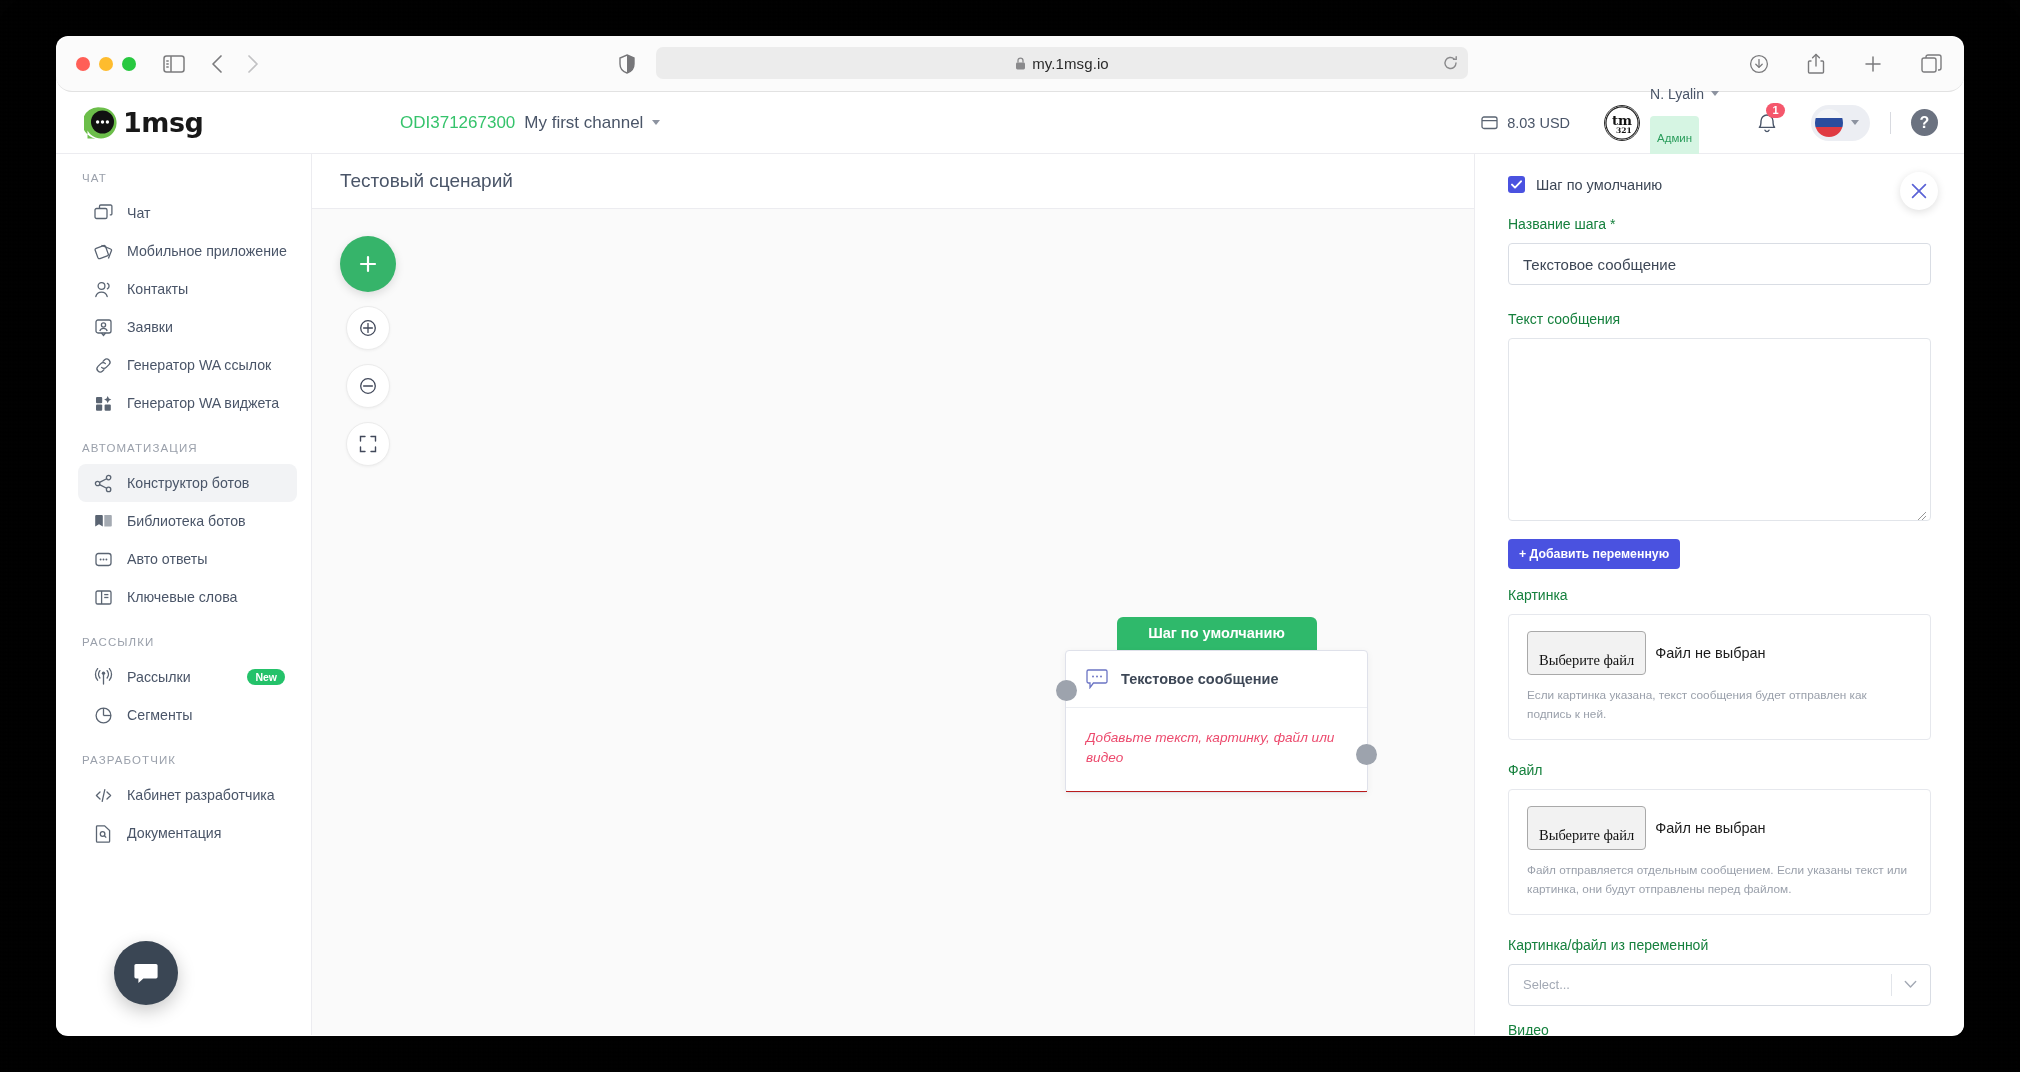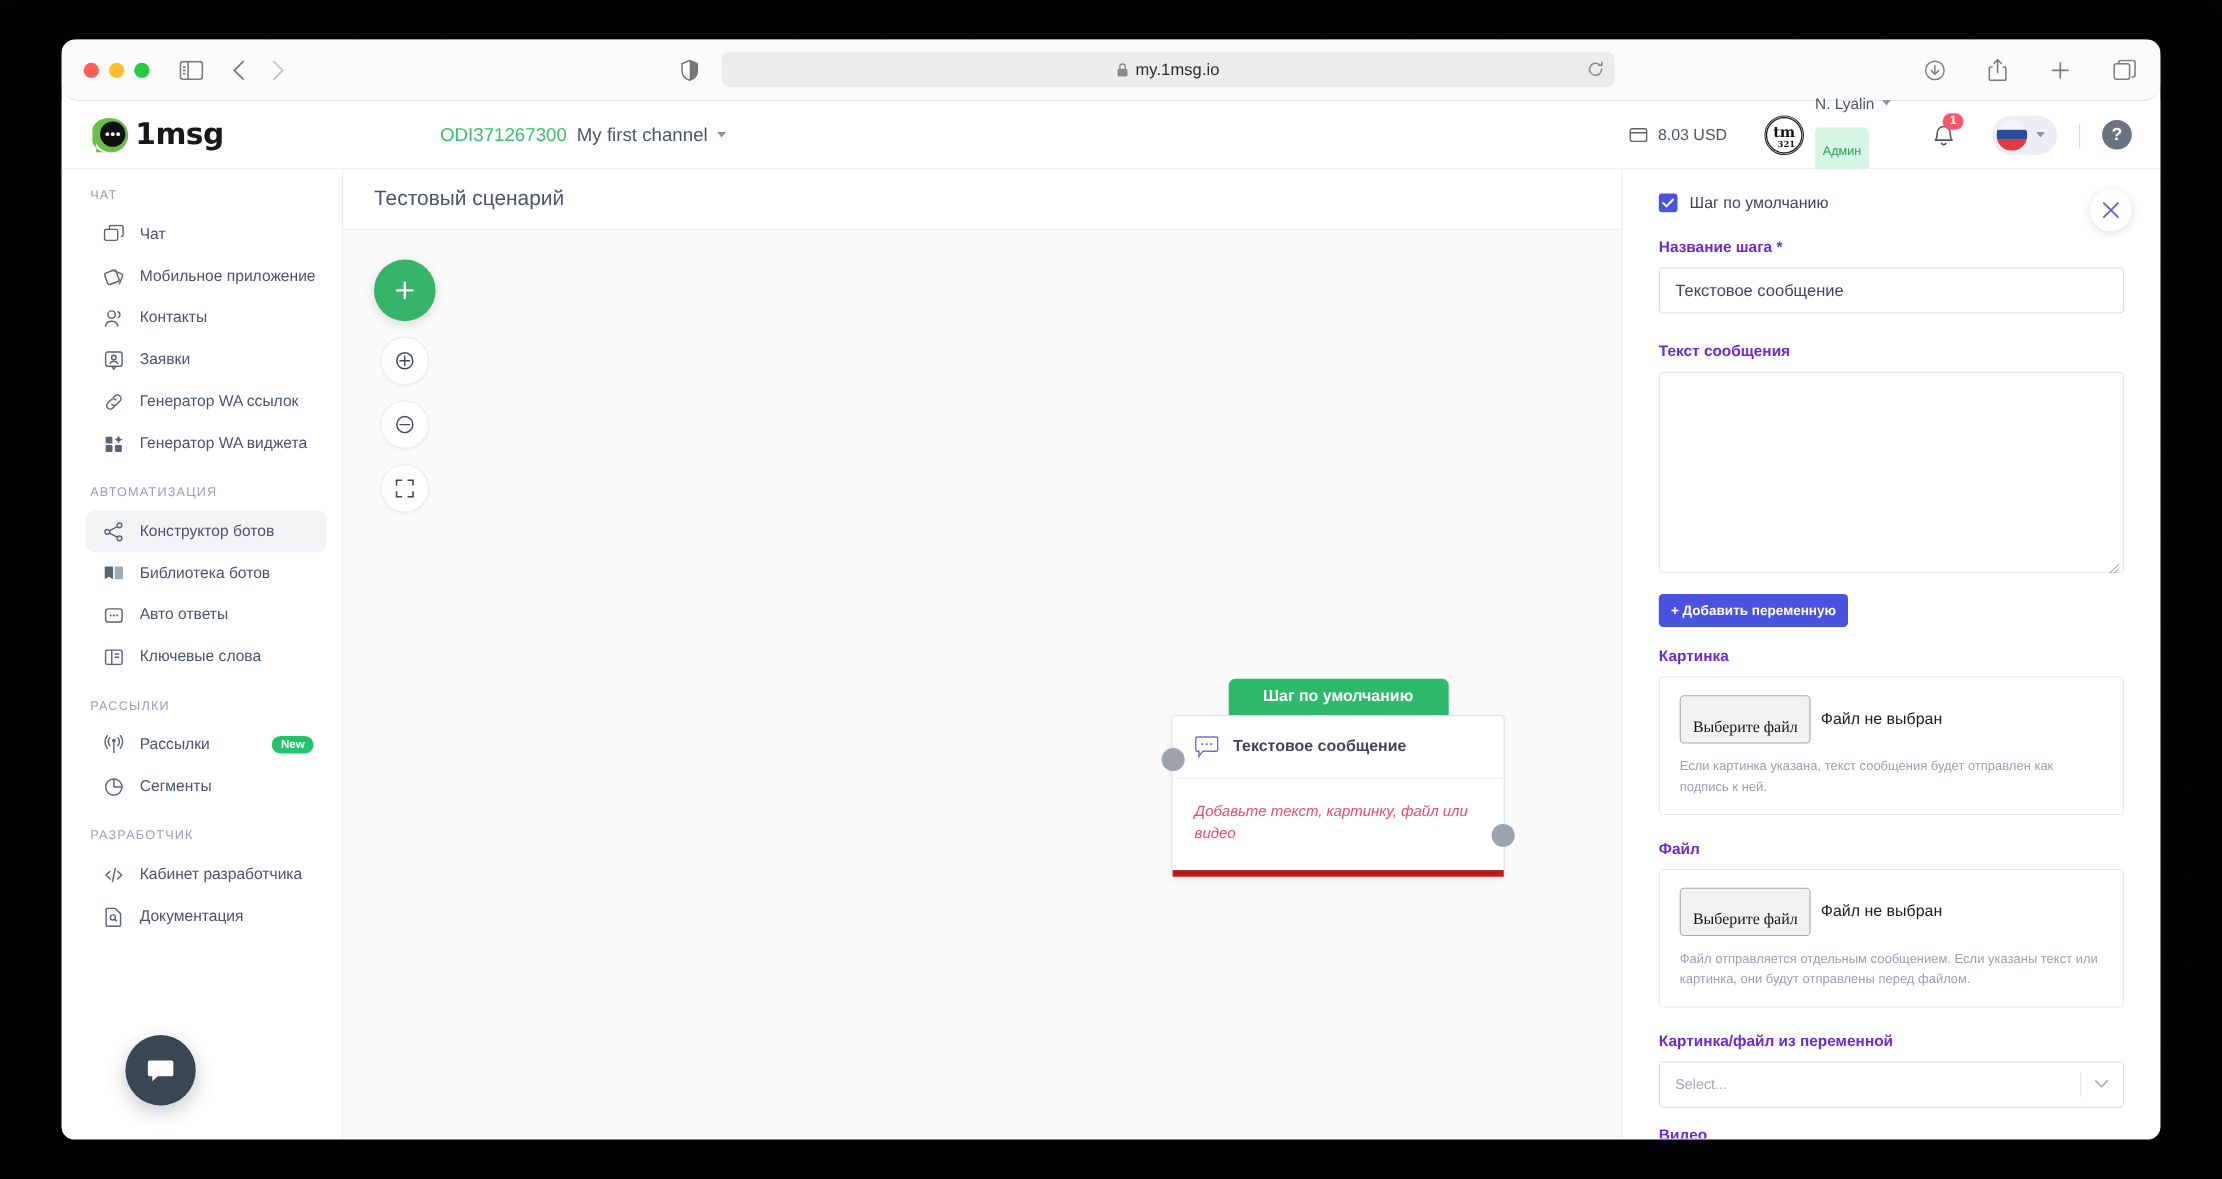--- a/index.html
+++ b/index.html
@@ -218,21 +218,21 @@
     background: #fff; border: 1px solid #dfe1ea; border-radius: 4px;
     box-shadow: 0 2px 7px rgba(0,0,0,.05);
     position: relative; z-index: 2;
   }
   #node-header {
     display: flex; align-items: center; gap: 13px;
     padding: 18px 16px 18px 20px;
     border-bottom: 1px solid #eceef2;
   }
   #node-title { font-size: 14.5px; font-weight: 700; color: #3d4756; }
-  #node-body { padding: 20px 20px 22px; border-bottom: 6px solid #b91c1c; }
+  #node-body { padding: 20px 20px 22px; border-bottom: 1px solid #b91c1c; }
   #node-placeholder { font-size: 13.6px; color: #ec4a6d; font-style: italic; line-height: 1.5; }
   #node-footer { padding: 17px 22px 19px; text-align: right; }
   #node-next-label { font-size: 14px; color: #9aa0ab; }
   .port {
     width: 21px; height: 21px; border-radius: 50%;
     background: #9da3ad; position: absolute;
   }
   #port-in { left: -10px; top: 29px; }
   #port-out { right: -10px; bottom: 27px; }
 
@@ -254,21 +254,21 @@
   }
   #default-step-row { display: flex; align-items: center; gap: 11px; margin-bottom: 23px; }
   #default-step-checkbox {
     width: 17px; height: 17px; border-radius: 3px;
     background: #4a52e0;
     display: flex; align-items: center; justify-content: center;
     flex: none; cursor: pointer;
   }
   #default-step-label { font-size: 14.5px; color: #3d4756; }
 
-  .field-label { font-size: 14px; color: #6d28d9; margin-bottom: 11px; font-weight: bold; }
+  .field-label { font-size: 14px; color: #15803d; margin-bottom: 11px; }
   .text-input {
     width: 100%; height: 42px;
     border: 1px solid #d9dde4; border-radius: 4px;
     padding: 0 14px; font-size: 15px; color: #3d4756;
     font-family: "Liberation Sans", sans-serif;
     background: #fff; outline: none;
   }
   .block-gap { height: 26px; }
   #message-textarea {
     width: 100%; height: 183px;

